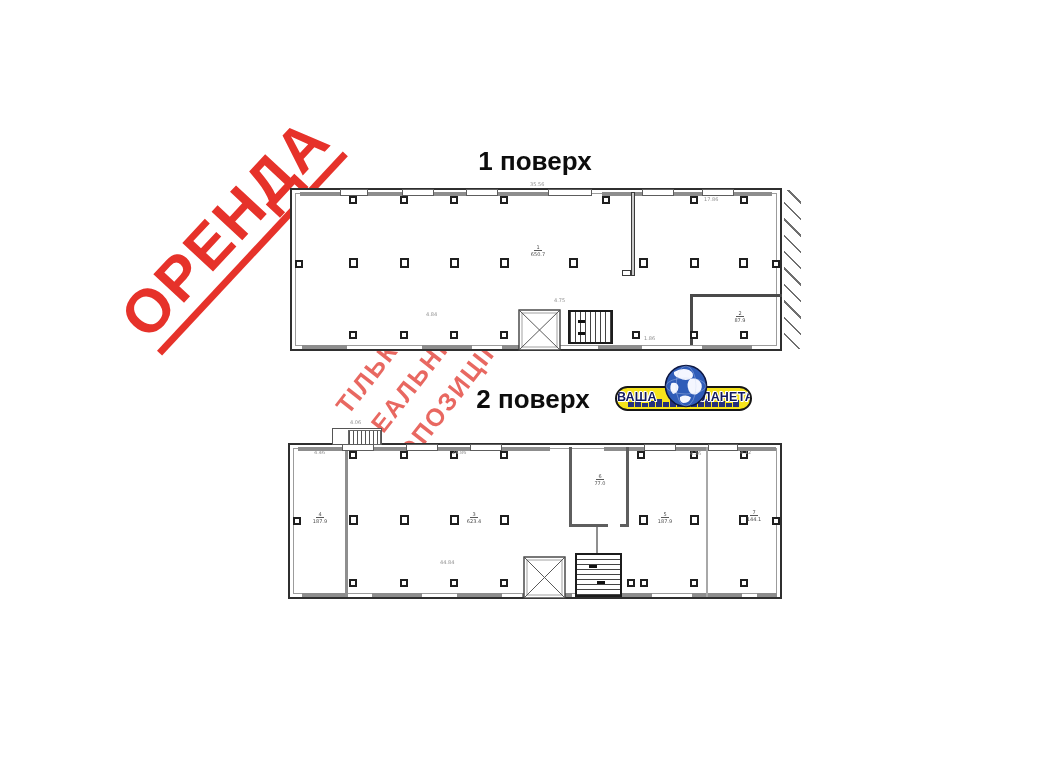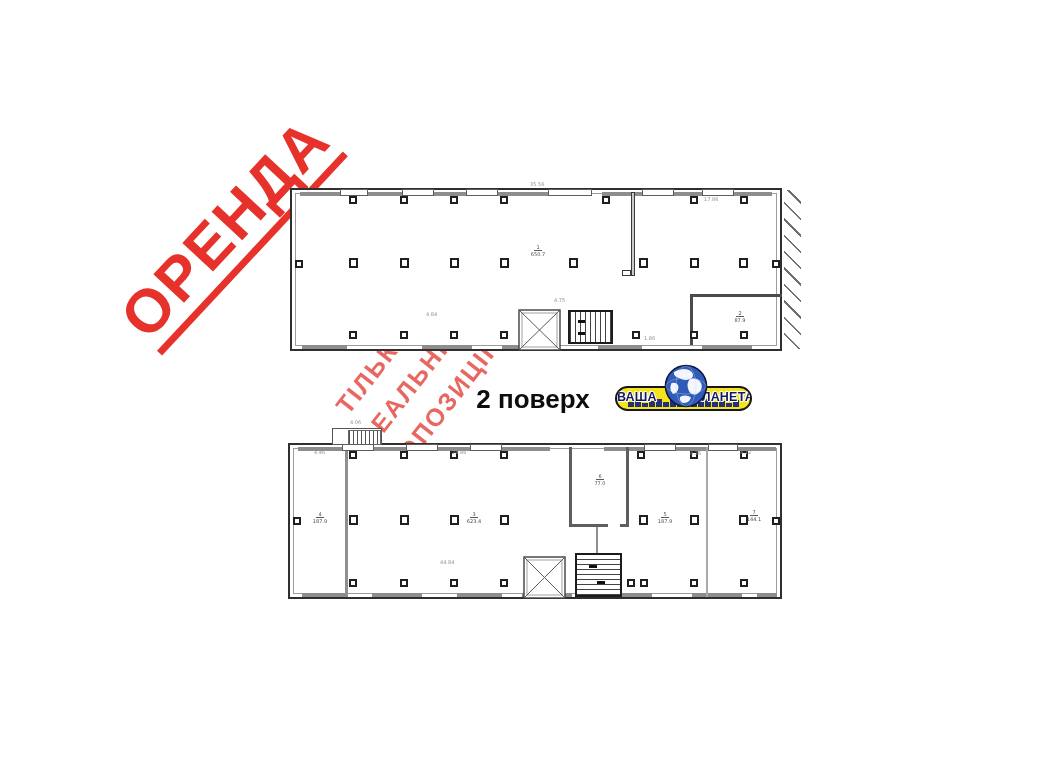--- a/index.html
+++ b/index.html
@@ -75,20 +75,21 @@
 <div class="canvas">
 
   <div class="stamp">ОРЕНДА</div>
 
   <div class="watermark">
     <span>ТІЛЬКИ</span>
     <span>РЕАЛЬНІ</span>
     <span>ПРОПОЗИЦІЇ</span>
   </div>
 
+  <div class="floor-title t1">1 поверх</div>
 
   <div class="plan plan1" id="plan1">
     <div class="inner-line"></div>
     <div class="hatch"></div>
 
     <div class="wall-v" style="left:339px;top:2px;width:4px;height:84px;"></div>
     <div class="hook" style="left:330px;top:80px;"></div>
 
     <div class="wall-thin" style="left:398px;top:104px;width:92px;height:3px;background:#4a4a4a;"></div>
     <div class="wall-thin" style="left:398px;top:104px;width:3px;height:51px;background:#4a4a4a;"></div>

